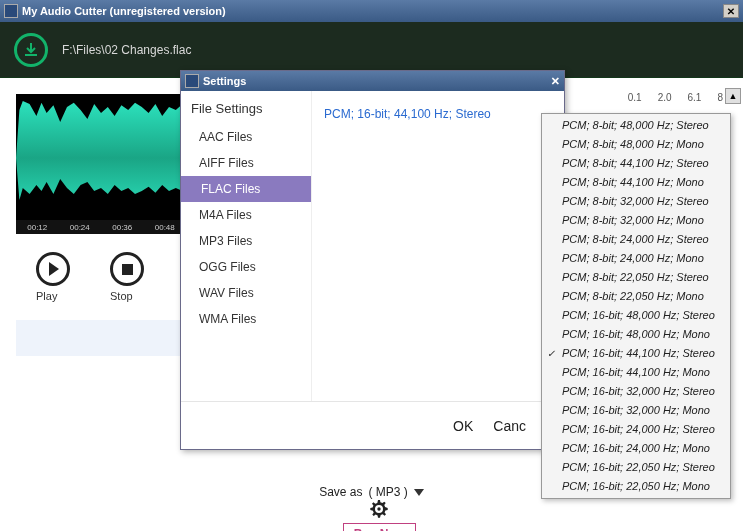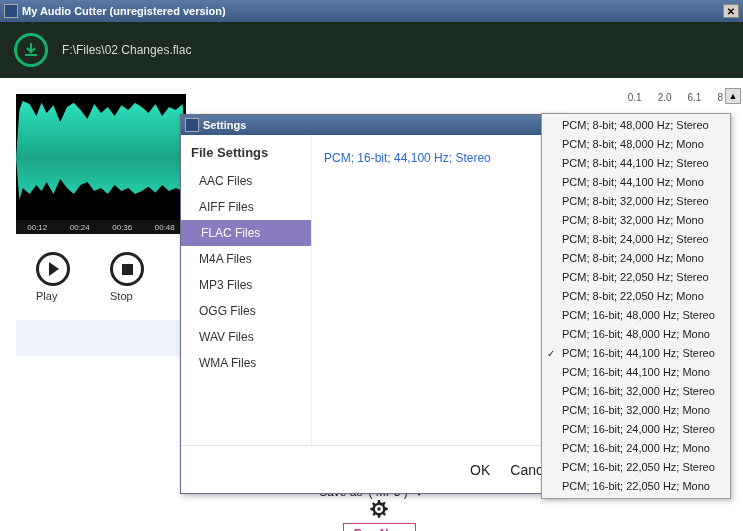--- a/index.html
+++ b/index.html
@@ -40,35 +40,35 @@
   .footer { position: absolute; bottom: 0; left: 0; right: 0; height: 46px; display: flex; align-items: center; padding: 0 16px; flex-direction: column; }
   .saveas { font-size: 12px; color: #222; display: flex; align-items: center; gap: 6px; }
   .saveas .tri { width: 0; height: 0; border-left: 5px solid transparent; border-right: 5px solid transparent; border-top: 7px solid #333; }
   .gear { margin-left: 14px; cursor: pointer; }
   .buy { margin-left: 16px; background: #fff; border: 1px solid #c04080; color: #c04080; font-size: 12px; font-weight: bold; padding: 3px 10px; cursor: pointer; }
   .cutbtn { margin-left: auto; display: flex; align-items: center; gap: 8px; cursor: pointer; }
   .cutbtn .txt { font-size: 18px; font-weight: bold; color: #222; margin-left: 28px; }
   .cutbtn .ring { width: 32px; height: 32px; border: 3px solid #222; border-radius: 50%; display: flex; align-items: center; justify-content: center; }
   
   
-  .settings-dialog { position: absolute; left: 180px; top: 70px; width: 385px; height: 380px; background: #fff; border: 1px solid #6a6a8a; box-shadow: 2px 2px 6px rgba(0,0,0,0.3); z-index: 50; display: flex; flex-direction: column; margin-top: 44px; }
+  .settings-dialog { position: absolute; left: 180px; top: 70px; width: 385px; height: 380px; background: #fff; border: 1px solid #6a6a8a; box-shadow: 2px 2px 6px rgba(0,0,0,0.3); z-index: 50; display: flex; flex-direction: column; }
   .dlg-title { background: linear-gradient(#5a7aa5, #3a5a85); height: 20px; display: flex; align-items: center; padding: 0 4px; color: #fff; font-size: 11px; font-weight: bold; }
   .dlg-title .txt { flex: 1; }
   .dlg-body { flex: 1; display: flex; overflow: hidden; }
   .sidebar { width: 130px; background: #fff; padding-top: 6px; }
-  .sb-head { font-size: 13px; font-weight: bold; color: #333; padding: 4px 10px 8px; }
+  .sb-head { font-size: 13px; font-weight: normal; color: #333; padding: 4px 10px 8px; }
   .sb-item { font-size: 12px; color: #333; padding: 6px 10px 6px 18px; cursor: pointer; }
   .sb-item.selected { background: #8a7abf; color: #fff; padding-left: 20px; }
   .dlg-main { flex: 1; background: #fff; padding: 16px 12px 0; position: relative; border-left: 1px solid #eee; }
   .current-fmt { color: #2a6ad0; font-size: 12px; }
-  .dlg-buttons { height: 48px; display: flex; align-items: center; justify-content: flex-end; gap: 20px; padding: 0 21px; font-size: 14px; color: #222; border-top: 1px solid #e5e5e5; }
+  .dlg-buttons { height: 48px; display: flex; align-items: center; justify-content: flex-end; gap: 20px; padding: 0 38px; font-size: 14px; color: #222; border-top: 1px solid #e5e5e5; }
   .dlg-buttons span { cursor: pointer; }
   
   
-  .dropdown { position: absolute; right: 12px; top: 113px; width: 190px; background: #f4f4f4; border: 1px solid #999; box-shadow: 2px 2px 5px rgba(0,0,0,0.25); z-index: 60; padding: 2px 0; }
+  .dropdown { position: absolute; right: 12px; top: 113px; width: 190px; background: #f4f4f4; border: 1px solid #999; box-shadow: 2px 2px 5px rgba(0,0,0,0.25); z-index: 60; padding: 2px 0; font-style: italic; }
   .dd-item { font-size: 11px; color: #222; padding: 2px 6px 2px 20px; cursor: pointer; position: relative; line-height: 15px; }
   .dd-item.checked::before { content: "✓"; position: absolute; left: 5px; font-size: 10px; }
 </style>
 </head>
 <body>
 
 <div class="titlebar">
   <span class="appicon"></span>
   <span class="title">My Audio Cutter (unregistered version)</span>
   <span class="close-x">✕</span>

